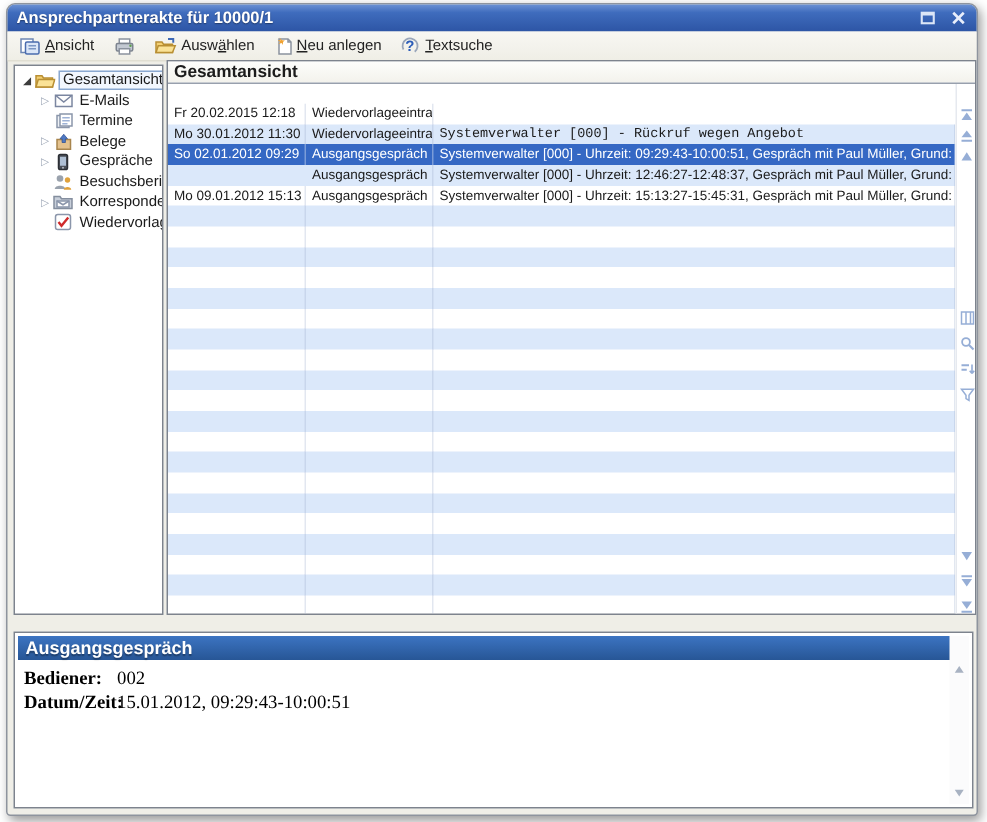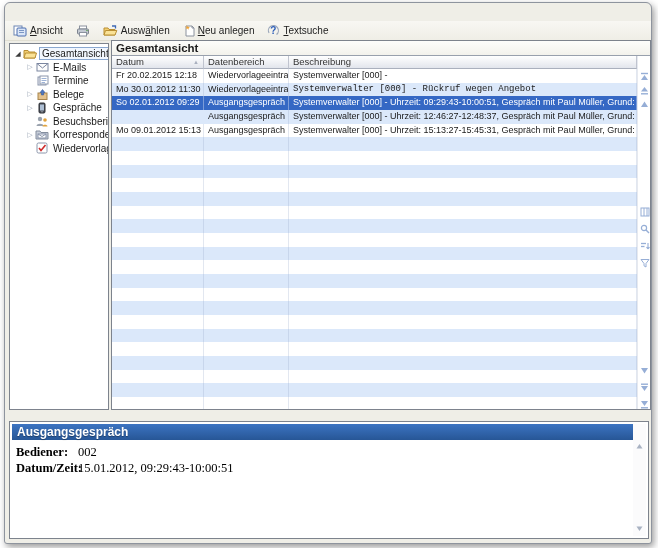--- a/index.html
+++ b/index.html
@@ -58,20 +58,37 @@
   .detail-body{padding:14px 18px 0 6px;font-size:10.5px;color:#111;line-height:13px;}
   .detail-body p{margin:0;}
   .dscroll{position:absolute;top:2px;right:2px;bottom:2px;width:13px;background:#fbfbfc;}
   .dscroll .sic{position:absolute;left:1px;width:11px;height:12px;display:flex;align-items:center;justify-content:center;}
 </style>
 </head>
 <body>
 
 <div class="window">
 
+  <div class="titlebar">
+    <span class="title">Ansprechpartnerakte für 10000/1</span>
+    <span class="win-controls">
+      <span class="win-btn">
+        <svg width="11" height="10" viewBox="0 0 11 10">
+            <rect x="1.5" y="1.5" width="8" height="7" fill="none" stroke="#dce6f7" stroke-width="1.4"></rect>
+            <line x1="1.5" y1="2.4" x2="9.5" y2="2.4" stroke="#dce6f7" stroke-width="1.8"></line>
+          </svg>
+      </span>
+      <span class="win-btn">
+        <svg width="10" height="10" viewBox="0 0 10 10">
+            <line x1="1.5" y1="1.5" x2="8.5" y2="8.5" stroke="#e8eefb" stroke-width="1.8"></line>
+            <line x1="8.5" y1="1.5" x2="1.5" y2="8.5" stroke="#e8eefb" stroke-width="1.8"></line>
+          </svg>
+      </span>
+    </span>
+  </div>
 
   <div class="toolbar">
       <span class="tb-item">
         <span class="tb-ico">
           <svg width="14" height="12" viewBox="0 0 14 12">
             <rect x="1" y="1" width="8" height="9" fill="#fff" stroke="#6d86b4"></rect>
             <rect x="4" y="3" width="9" height="8" rx="1" fill="#dbe6f7" stroke="#4a6cae"></rect>
             <line x1="6" y1="5.5" x2="11" y2="5.5" stroke="#7b96c4"></line>
             <line x1="6" y1="7.5" x2="11" y2="7.5" stroke="#7b96c4"></line>
           </svg>
@@ -204,44 +221,24 @@
             <rect x="1" y="1" width="10" height="10" rx="1.5" fill="#fff" stroke="#8b96ab"></rect>
             <path d="M3 6 L5 8.5 L9.5 3" fill="none" stroke="#cf2b2b" stroke-width="1.6"></path>
           </svg>
         </span>
         <span class="tree-lbl">Wiedervorlagen</span>
       </div>
     </div>
 
   <div class="main-panel">
     <div class="caption">Gesamtansicht</div>
-    <div class="tbl-header">
-        <div class="th" style="flex: 0 0 92px;">
-          <span>Datum</span>
-          <span class="sort">▲</span>
-        </div>
-        <div class="th" style="flex: 0 0 85px;">
-          <span>Datenbereich</span>
-        </div>
-        <div class="th" style="flex: 1 1 auto;">
-          <span>Beschreibung</span>
-        </div>
-        <div class="th th-end">
-          <svg width="10" height="9" viewBox="0 0 10 9">
-            <rect x="1" y="1" width="8" height="7" fill="#fff" stroke="#8b96ab"></rect>
-            <rect x="1" y="1" width="8" height="2" fill="#cdd6e4" stroke="#8b96ab"></rect>
-            <line x1="5" y1="1" x2="5" y2="8" stroke="#8b96ab"></line>
-          </svg>
-        </div>
-      </div>
     <div class="tbl-body">
         <div class="row">
           <div class="td" style="flex: 0 0 92px;">Fr 20.02.2015 12:18</div>
           <div class="td" style="flex: 0 0 85px;">Wiedervorlageeintrag</div>
-          <div class="td" style="flex: 1 1 auto;">Systemverwalter [000] -</div>
         </div>
         <div class="row">
           <div class="td" style="flex: 0 0 92px;">Mo 30.01.2012 11:30</div>
           <div class="td" style="flex: 0 0 85px;">Wiedervorlageeintrag</div>
           <div class="td" style="flex: 1 1 auto; font-family: Liberation Mono, monospace;">Systemverwalter [000] - Rückruf wegen Angebot</div>
         </div>
         <div class="row sel">
           <div class="td" style="flex: 0 0 92px;">So 02.01.2012 09:29</div>
           <div class="td" style="flex: 0 0 85px;">Ausgangsgespräch</div>
           <div class="td" style="flex: 1 1 auto;">Systemverwalter [000] - Uhrzeit: 09:29:43-10:00:51, Gespräch mit Paul Müller, Grund: bezüglich Angeb</div>

